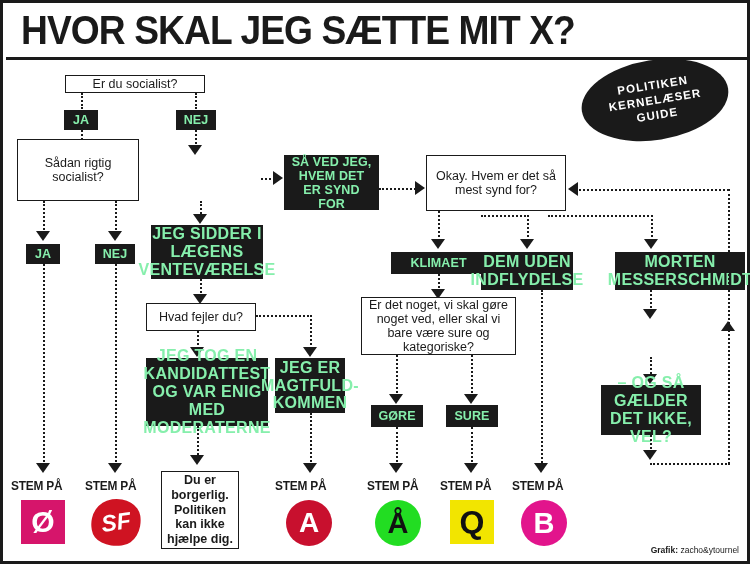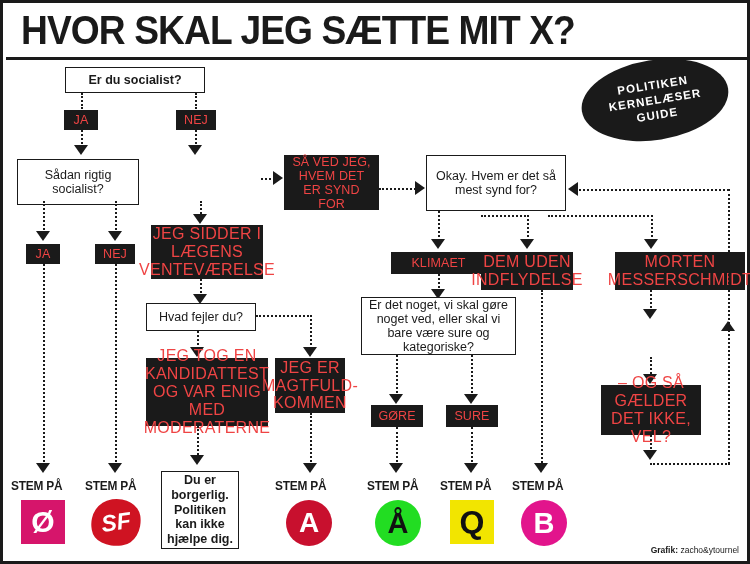--- a/index.html
+++ b/index.html
@@ -73,22 +73,22 @@
   .q {  
     background: #ffffff;
     border: 1.6px solid #1a1a1a;
     color: #1a1a1a;
     font-size: 12.5px;
     font-weight: 400;
     padding: 3px 4px;
   }
   .a {  
     background: #1a1a1a;
-    color: #ef4444;
-    font-weight: 400;
+    color: #86efac;
+    font-weight: 700;
     font-size: 12.5px;
     letter-spacing: 0.1px;
     padding: 9px 5px;
   }
   .a.sm { font-size: 16px; letter-spacing: 0.3px; }
 
   
   .vline {
     position: absolute;
     width: 0;
@@ -180,33 +180,33 @@
   <div id="title-rule"></div>
 
   <div id="badge">
     <div id="badge-text">
       <span>POLITIKEN</span>
       <span>KERNELÆSER</span>
       <span>GUIDE</span>
     </div>
   </div>
 
-  <div class="node q" style="left:62px; top:64px; width:140px; height:26px;font-weight:bold;">Er du socialist?</div>
+  <div class="node q" style="left:62px; top:72px; width:140px; height:18px;">Er du socialist?</div>
 
   <div class="vline" style="left:78px; top:90px; height:16px;"></div>
   <div class="node a" style="left:61px; top:107px; width:34px; height:20px;">JA</div>
   <div class="vline" style="left:78px; top:127px; height:18px;"></div>
   <div class="arr-d" style="left:71px; top:142px;"></div>
 
   <div class="vline" style="left:192px; top:90px; height:16px;"></div>
   <div class="node a" style="left:173px; top:107px; width:40px; height:20px;">NEJ</div>
   <div class="vline" style="left:192px; top:127px; height:18px;"></div>
   <div class="arr-d" style="left:185px; top:142px;"></div>
 
-  <div class="node q" style="left:14px; top:156px; width:122px; height:46px;">Sådan rigtig socialist?</div>
+  <div class="node q" style="left:14px; top:136px; width:122px; height:62px;">Sådan rigtig socialist?</div>
 
 
   <div class="hline" style="left:258px; top:175px; width:14px;"></div>
   <div class="arr-r" style="left:270px; top:168px;"></div>
 
   <div class="node a" style="left:281px; top:152px; width:95px; height:55px;">SÅ VED JEG, HVEM DET ER SYND FOR</div>
 
   <div class="hline" style="left:376px; top:185px; width:40px;"></div>
   <div class="arr-r" style="left:412px; top:178px;"></div>
 

